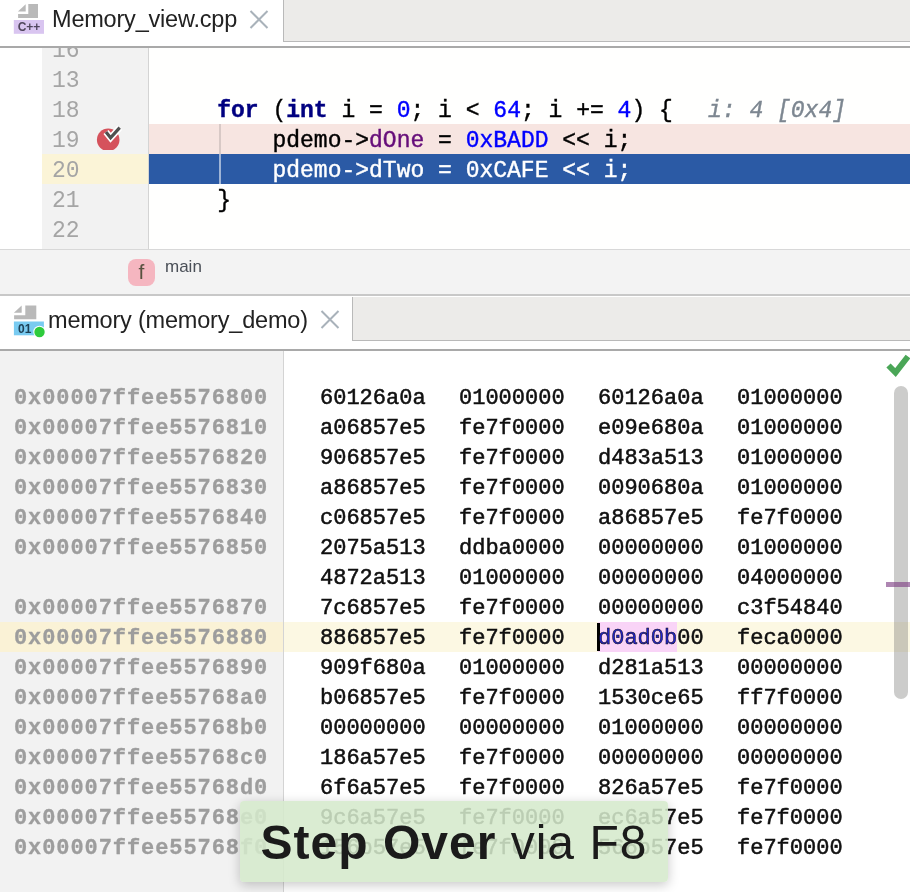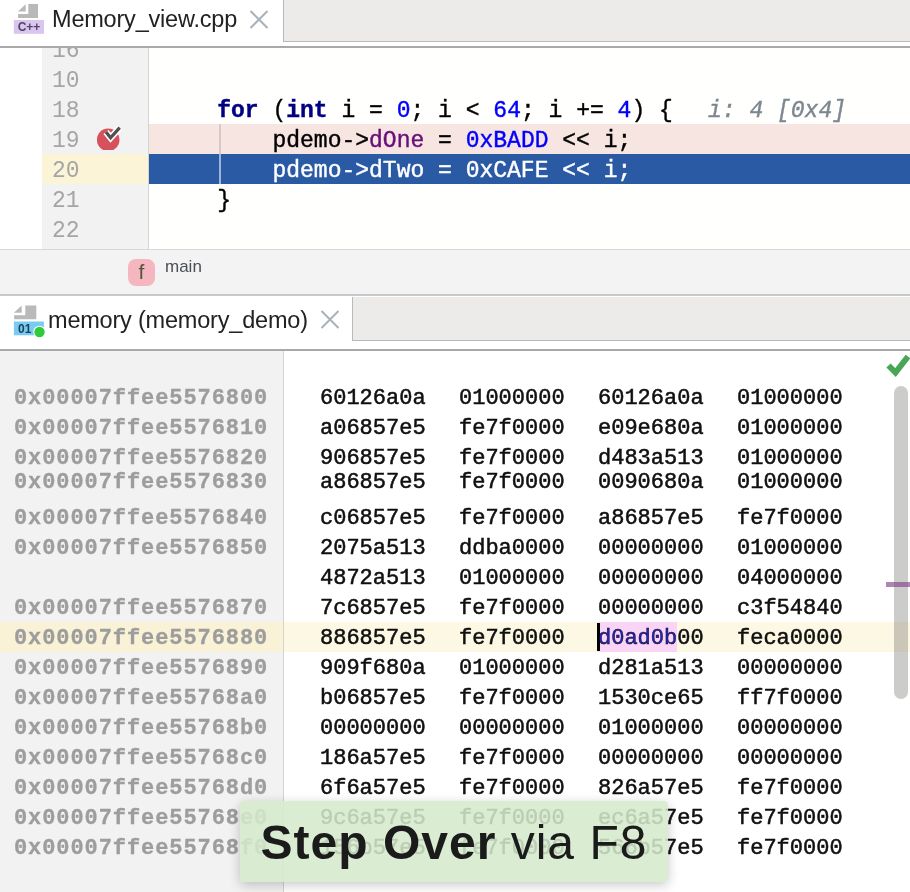--- a/index.html
+++ b/index.html
@@ -76,21 +76,21 @@
 
   <div id="editor" class="abs">
 
     <div class="abs" style="left:107px;top:76px;width:803px;height:30px;background:#f7e5e1"></div>
     <div class="abs" style="left:0px;top:106px;width:106px;height:30px;background:#fbf4d7"></div>
     <div class="abs" style="left:107px;top:106px;width:803px;height:30px;background:#2b5aa5"></div>
     <div id="gutter" class="abs"></div>
     <div class="abs" style="left:0px;top:106px;width:106px;height:30px;background:#fbf4d7"></div>
 
     <div class="lnum" style="top:-14px;">16</div>
-    <div class="lnum" style="top:16px;">10</div>
+    <div class="lnum" style="top:16px;">13</div>
     <div class="lnum" style="top:46px;">18</div>
     <div class="lnum" style="top:76px;">19</div>
     <div class="lnum" style="top:106px;">20</div>
     <div class="lnum" style="top:136px;">21</div>
     <div class="lnum" style="top:166px;">22</div>
 
     <svg class="abs" style="left:52px;top:74px" width="28" height="28" viewBox="0 0 28 28">
       <circle cx="14.2" cy="17.8" r="11.3" fill="#d5525c"></circle>
       <path d="M12 10 L16.6 15.8 L25.7 5.6" stroke="#ffffff" stroke-width="6.5" fill="none"></path>
       <path d="M12 10 L16.6 15.8 L25.7 5.6" stroke="#4f4f4f" stroke-width="3.2" fill="none"></path>
@@ -139,21 +139,21 @@
   <div id="memory" class="abs">
     <div id="addrcol" class="abs"></div>
 
     <div class="abs" style="left:0;top:271px;width:283px;height:30px;background:#faf2d6"></div>
     <div class="abs" style="left:284px;top:271px;width:626px;height:30px;background:#fcf8e3"></div>
 
     <div id="memrows">
         <div class="mrow" style="top:33px"><span class="addr">0x00007ffee5576800</span><span class="hv c1">60126a0a</span><span class="hv c2">01000000</span><span class="hv c3">60126a0a</span><span class="hv c4">01000000</span></div>
     <div class="mrow" style="top:63px"><span class="addr">0x00007ffee5576810</span><span class="hv c1">a06857e5</span><span class="hv c2">fe7f0000</span><span class="hv c3">e09e680a</span><span class="hv c4">01000000</span></div>
     <div class="mrow" style="top:93px"><span class="addr">0x00007ffee5576820</span><span class="hv c1">906857e5</span><span class="hv c2">fe7f0000</span><span class="hv c3">d483a513</span><span class="hv c4">01000000</span></div>
-    <div class="mrow" style="top:117px"><span class="addr">0x00007ffee5576830</span><span class="hv c1">a86857e5</span><span class="hv c2">fe7f0000</span><span class="hv c3">0090680a</span><span class="hv c4">01000000</span></div>
+    <div class="mrow" style="top:123px"><span class="addr">0x00007ffee5576830</span><span class="hv c1">a86857e5</span><span class="hv c2">fe7f0000</span><span class="hv c3">0090680a</span><span class="hv c4">01000000</span></div>
     <div class="mrow" style="top:153px"><span class="addr">0x00007ffee5576840</span><span class="hv c1">c06857e5</span><span class="hv c2">fe7f0000</span><span class="hv c3">a86857e5</span><span class="hv c4">fe7f0000</span></div>
     <div class="mrow" style="top:183px"><span class="addr">0x00007ffee5576850</span><span class="hv c1">2075a513</span><span class="hv c2">ddba0000</span><span class="hv c3">00000000</span><span class="hv c4">01000000</span></div>
     <div class="mrow" style="top:213px"><span class="hv c1">4872a513</span><span class="hv c2">01000000</span><span class="hv c3">00000000</span><span class="hv c4">04000000</span></div>
     <div class="mrow" style="top:243px"><span class="addr">0x00007ffee5576870</span><span class="hv c1">7c6857e5</span><span class="hv c2">fe7f0000</span><span class="hv c3">00000000</span><span class="hv c4">c3f54840</span></div>
     <div class="mrow" style="top:273px"><span class="addr">0x00007ffee5576880</span><span class="hv c1">886857e5</span><span class="hv c2">fe7f0000</span><span class="hv c3">&nbsp;&nbsp;&nbsp;&nbsp;&nbsp;&nbsp;00</span><span class="hv c4">feca0000</span></div>
     <div class="mrow" style="top:303px"><span class="addr">0x00007ffee5576890</span><span class="hv c1">909f680a</span><span class="hv c2">01000000</span><span class="hv c3">d281a513</span><span class="hv c4">00000000</span></div>
     <div class="mrow" style="top:333px"><span class="addr">0x00007ffee55768a0</span><span class="hv c1">b06857e5</span><span class="hv c2">fe7f0000</span><span class="hv c3">1530ce65</span><span class="hv c4">ff7f0000</span></div>
     <div class="mrow" style="top:363px"><span class="addr">0x00007ffee55768b0</span><span class="hv c1">00000000</span><span class="hv c2">00000000</span><span class="hv c3">01000000</span><span class="hv c4">00000000</span></div>
     <div class="mrow" style="top:393px"><span class="addr">0x00007ffee55768c0</span><span class="hv c1">186a57e5</span><span class="hv c2">fe7f0000</span><span class="hv c3">00000000</span><span class="hv c4">00000000</span></div>
     <div class="mrow" style="top:423px"><span class="addr">0x00007ffee55768d0</span><span class="hv c1">6f6a57e5</span><span class="hv c2">fe7f0000</span><span class="hv c3">826a57e5</span><span class="hv c4">fe7f0000</span></div>

